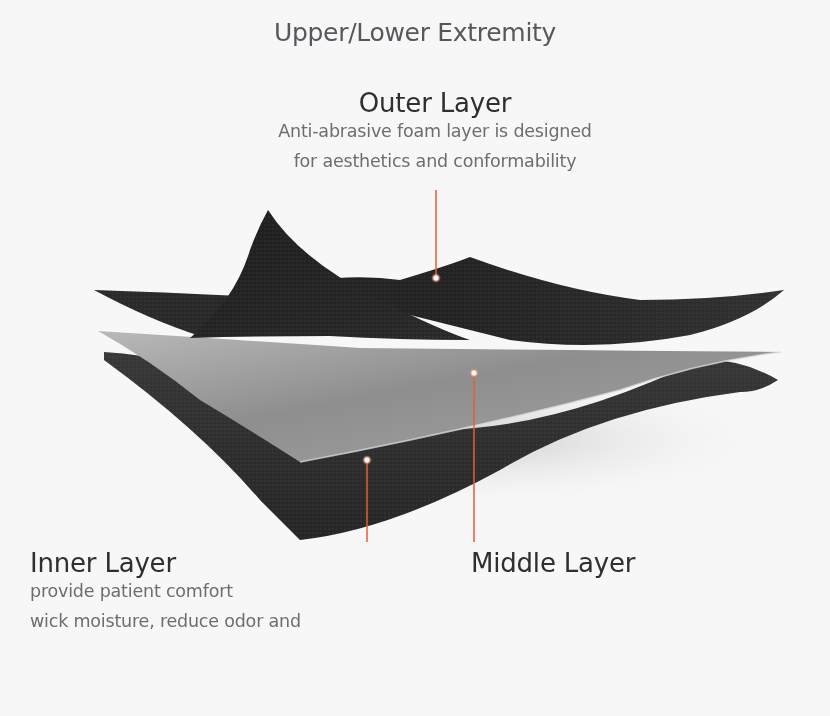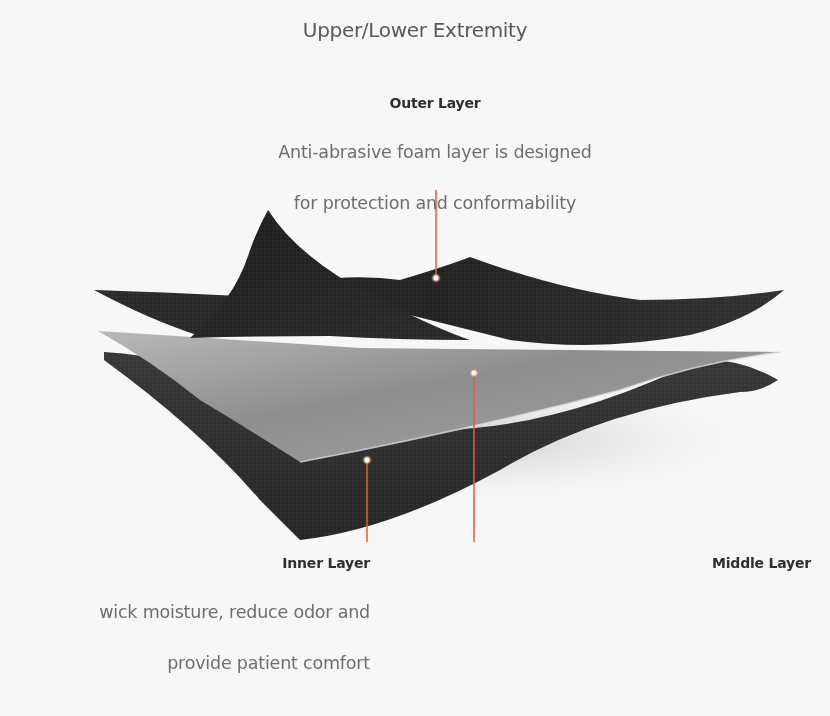--- a/index.html
+++ b/index.html
@@ -13,66 +13,64 @@
       position: relative;
       overflow: hidden;
       font-family: "DejaVu Sans", sans-serif;
     }
     .title {
       position: absolute;
       left: 0;
       width: 830px;
       top: 18px;
       text-align: center;
-      font-size: 20px;
+      font-size: 25px;
       color: #55585c;
       letter-spacing: -0.3px;
       font-weight: normal;
     }
     .illustration {
       position: absolute;
       left: 0;
       top: 0;
       width: 830px;
       height: 716px;
     }
     .callout {
       position: absolute;
     }
     .callout .heading {
-      font-size: 14px;
-      font-weight: bold;
+      font-size: 26px;
+      font-weight: normal;
       color: #2d2f31;
       line-height: 28px;
       letter-spacing: -0.2px;
     }
     .callout .desc {
       font-size: 17.5px;
       color: #6b6e71;
       line-height: 29.5px;
       letter-spacing: -0.2px;
-      margin-top: 21px;
     }
     .callout-outer {
       left: 180px;
       width: 510px;
       top: 89px;
       text-align: center;
     }
     .callout-inner {
       left: 30px;
       width: 340px;
       top: 549px;
-      text-align: right;
     }
     .callout-middle {
       left: 471px;
       width: 340px;
       top: 549px;
-      text-align: right;
+      text-align: left;
     }
   </style>
 </head>
 <body>
 
 <div class="title">Upper/Lower Extremity</div>
 
 <svg class="illustration" viewBox="0 0 830 716" xmlns="http://www.w3.org/2000/svg">
   <defs>
     <linearGradient id="midGrad" x1="0" y1="0" x2="1" y2="1">
@@ -193,24 +191,24 @@
   <circle cx="436" cy="278" r="2" fill="#ffffff"></circle>
   <circle cx="474" cy="373" r="5" fill="url(#dotGlow)"></circle>
   <circle cx="474" cy="373" r="2" fill="#ffffff"></circle>
   <circle cx="367" cy="460" r="5" fill="url(#dotGlow)"></circle>
   <circle cx="367" cy="460" r="2" fill="#ffffff"></circle>
 </svg>
 
 <div class="callout callout-outer">
   <div class="heading">Outer Layer</div>
   <div class="desc">Anti-abrasive foam layer is designed</div>
-  <div class="desc">for protection and conformability</div>
+  <div class="desc">for aesthetics and conformability</div>
 </div>
 
 <div class="callout callout-inner">
   <div class="heading">Inner Layer</div>
+  <div class="desc">provide patient comfort</div>
   <div class="desc">wick moisture, reduce odor and</div>
-  <div class="desc">provide patient comfort</div>
 </div>
 
 <div class="callout callout-middle">
   <div class="heading">Middle Layer</div>
 </div>
 
 </body></html>

